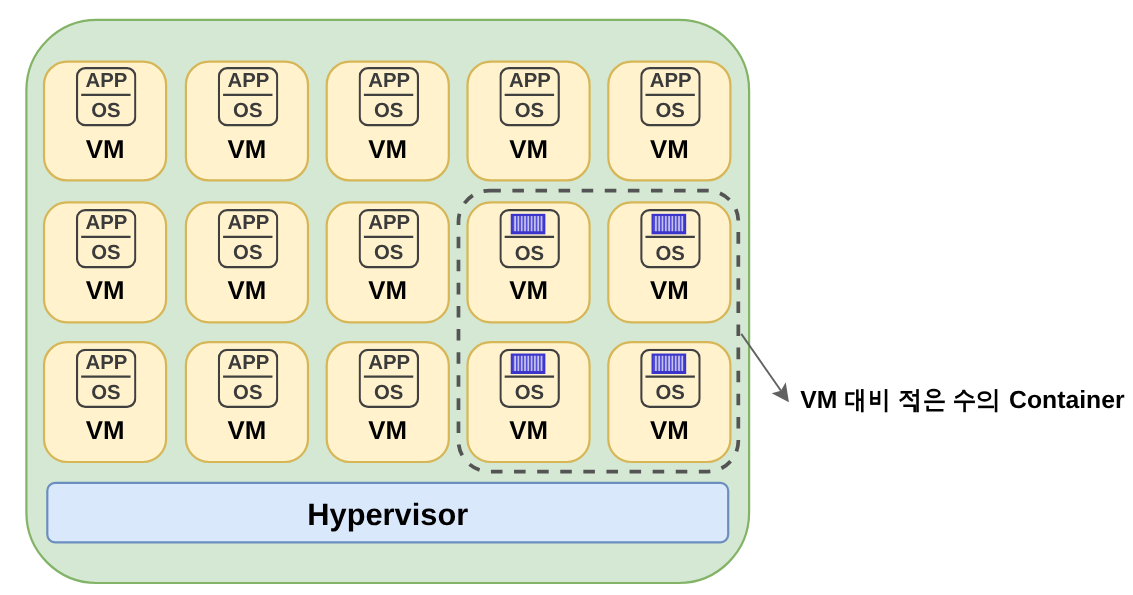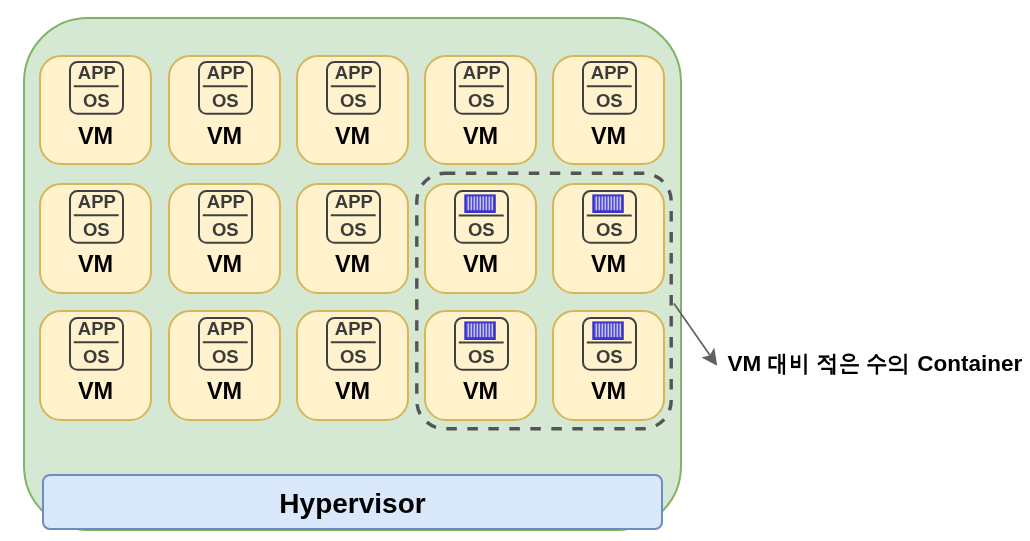--- a/index.html
+++ b/index.html
@@ -10,21 +10,21 @@
     background:#d5e8d4; border:2px solid #82b366; border-radius:65px; box-sizing:border-box; }
   .vmbox { position:absolute; width:113px; height:110.5px; background:#fff2cc;
     border:2px solid #d6b656; border-radius:22px; box-sizing:border-box; }
   .icon { position:absolute; left:28px; top:4.5px; }
   .icon text { font-family:"Liberation Sans",sans-serif; font-weight:bold; }
   .vml { position:absolute; left:0; width:100%; top:68.4px; text-align:center;
     font-weight:bold; font-size:23.5px; line-height:23px; color:#000; }
   #hyp { position:absolute; left:42px; top:438px; width:621px; height:56px;
     background:#dae8fc; border:2px solid #6c8ebf; border-radius:8px; box-sizing:border-box;
     display:flex; align-items:center; justify-content:center; padding-top:3px;
-    font-weight:bold; font-size:28px; color:#000;margin-top:36px; }
+    font-weight:bold; font-size:28px; color:#000; }
   svg text { font-family:"Liberation Sans",sans-serif; font-weight:bold; }
   .hg { fill:none; stroke:#000; stroke-width:2.35; }
 </style>
 </head>
 <body>
 <div id="canvas">
   <div id="green"></div>
   <div class="vmbox" style="left:39px;top:54.5px;">
     <svg class="icon" width="55" height="55" viewBox="0 0 55 55">
       <rect x="1" y="1" width="53" height="51.8" rx="7.5" fill="none" stroke="#404040" stroke-width="2"></rect>

